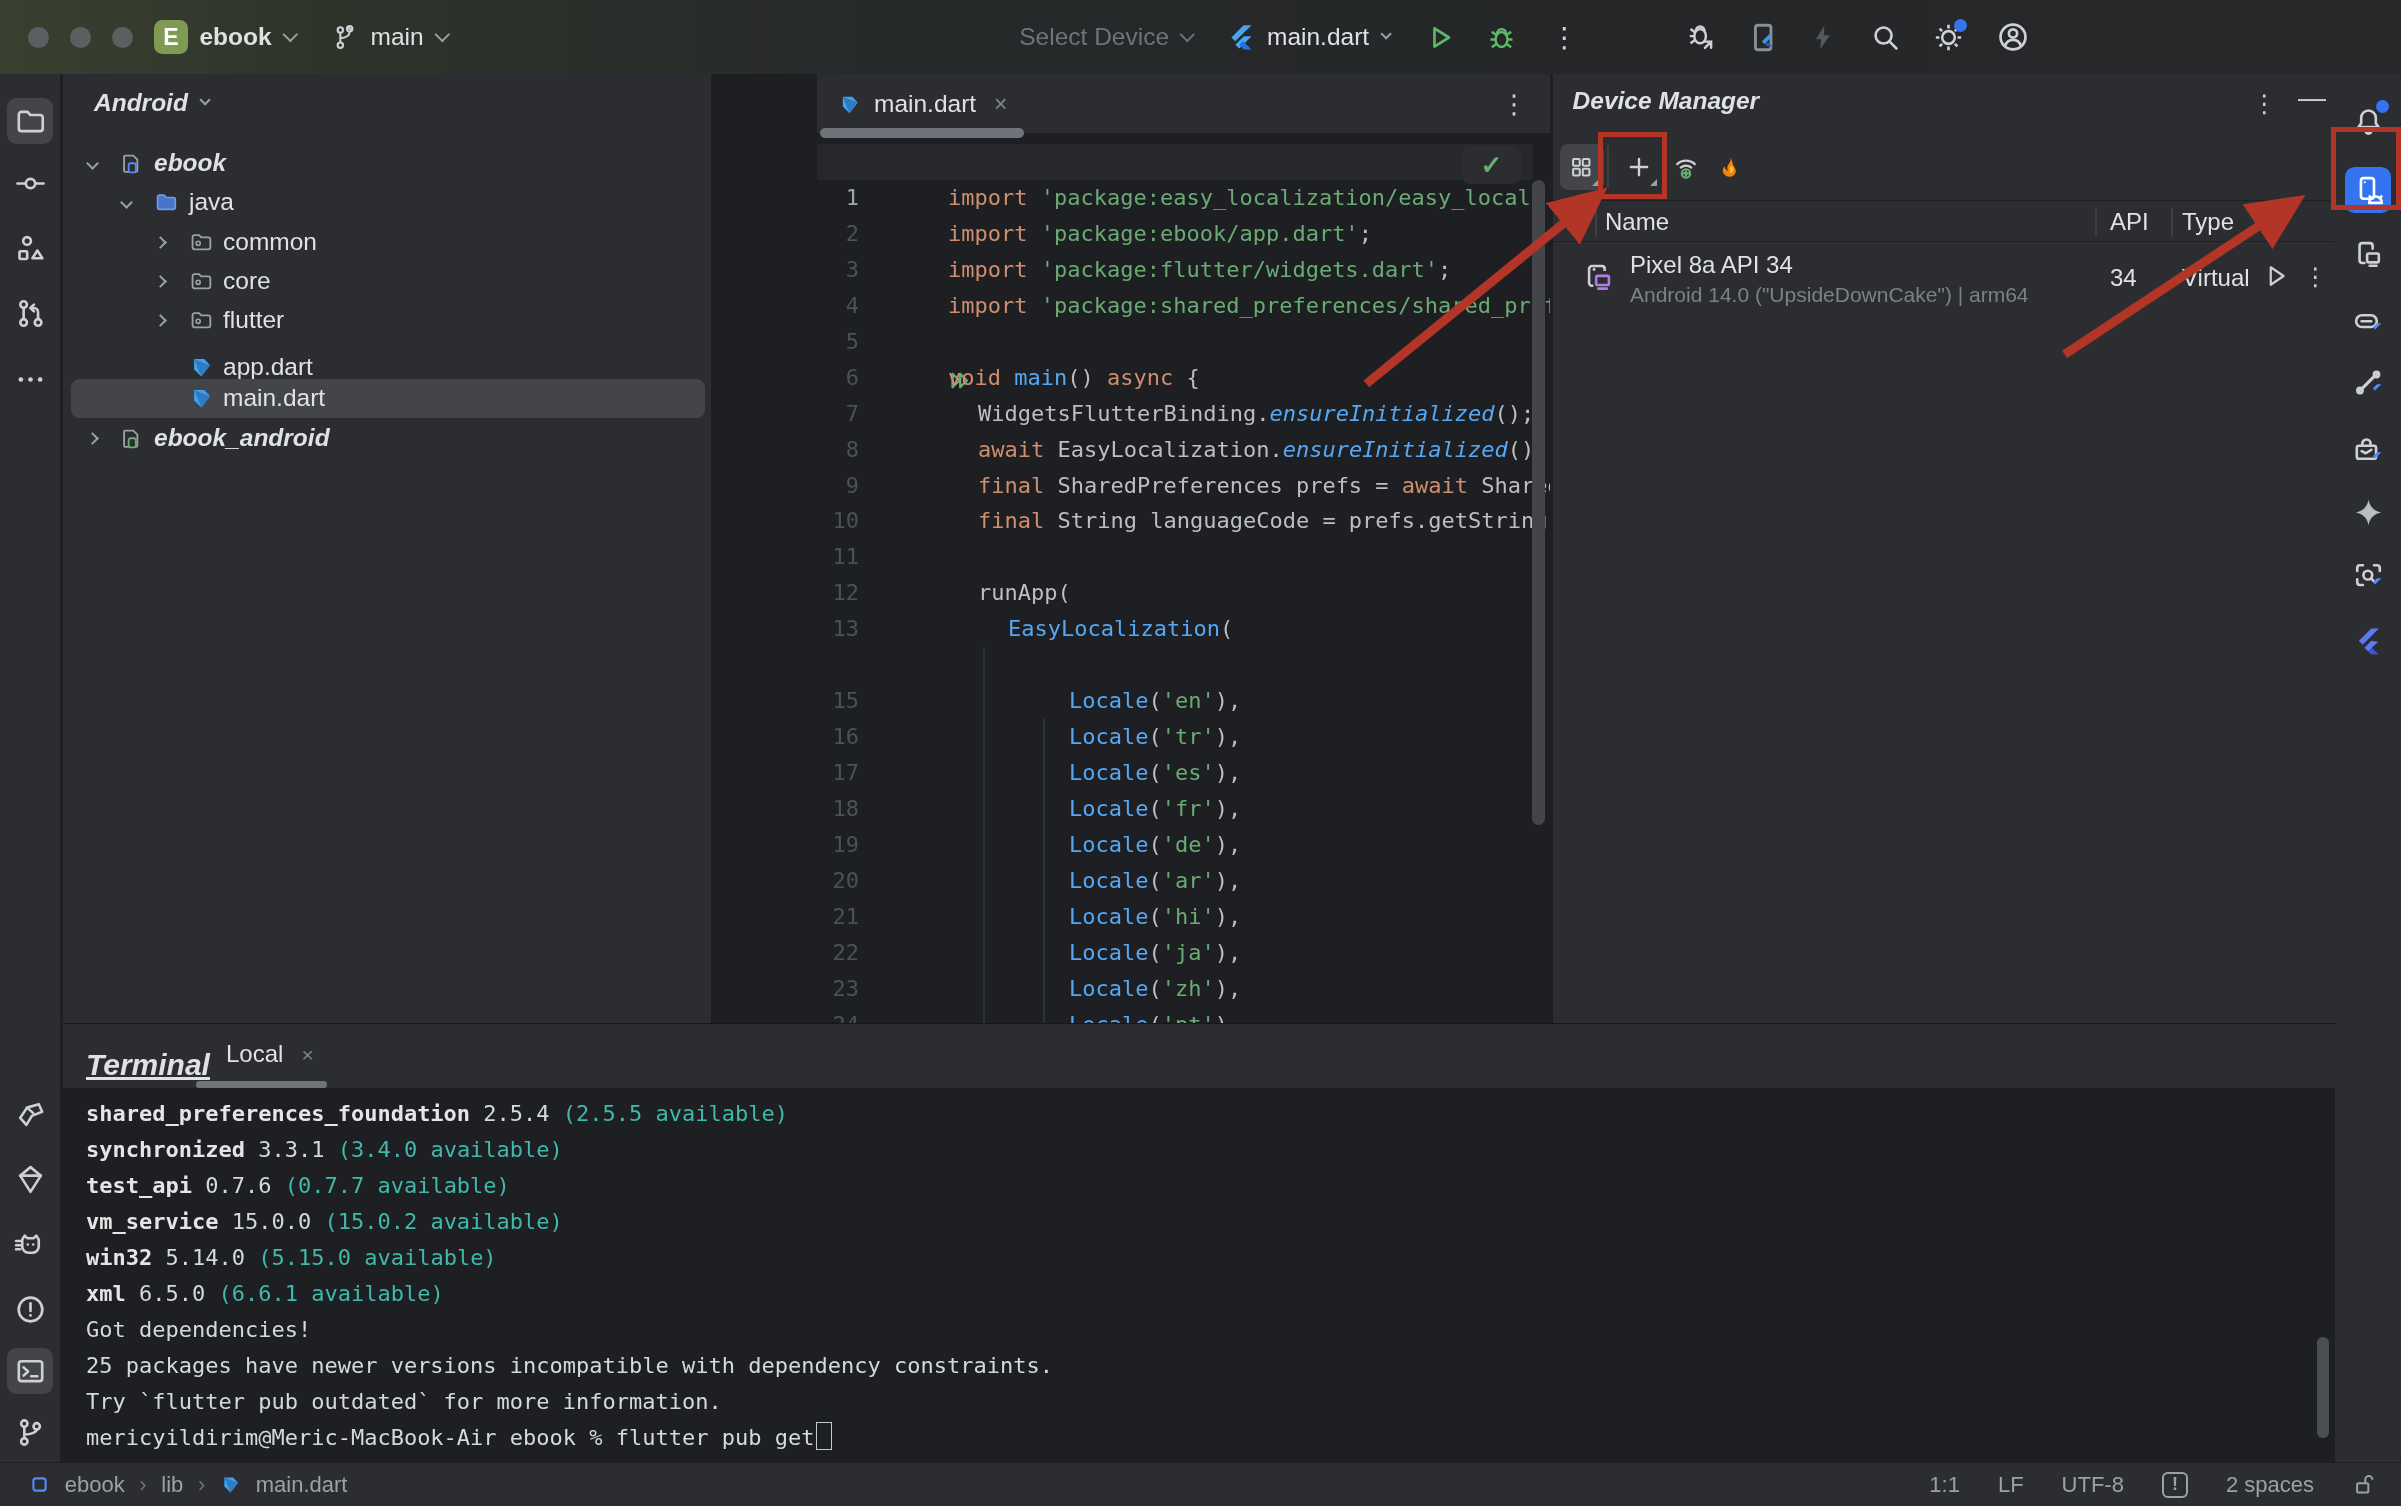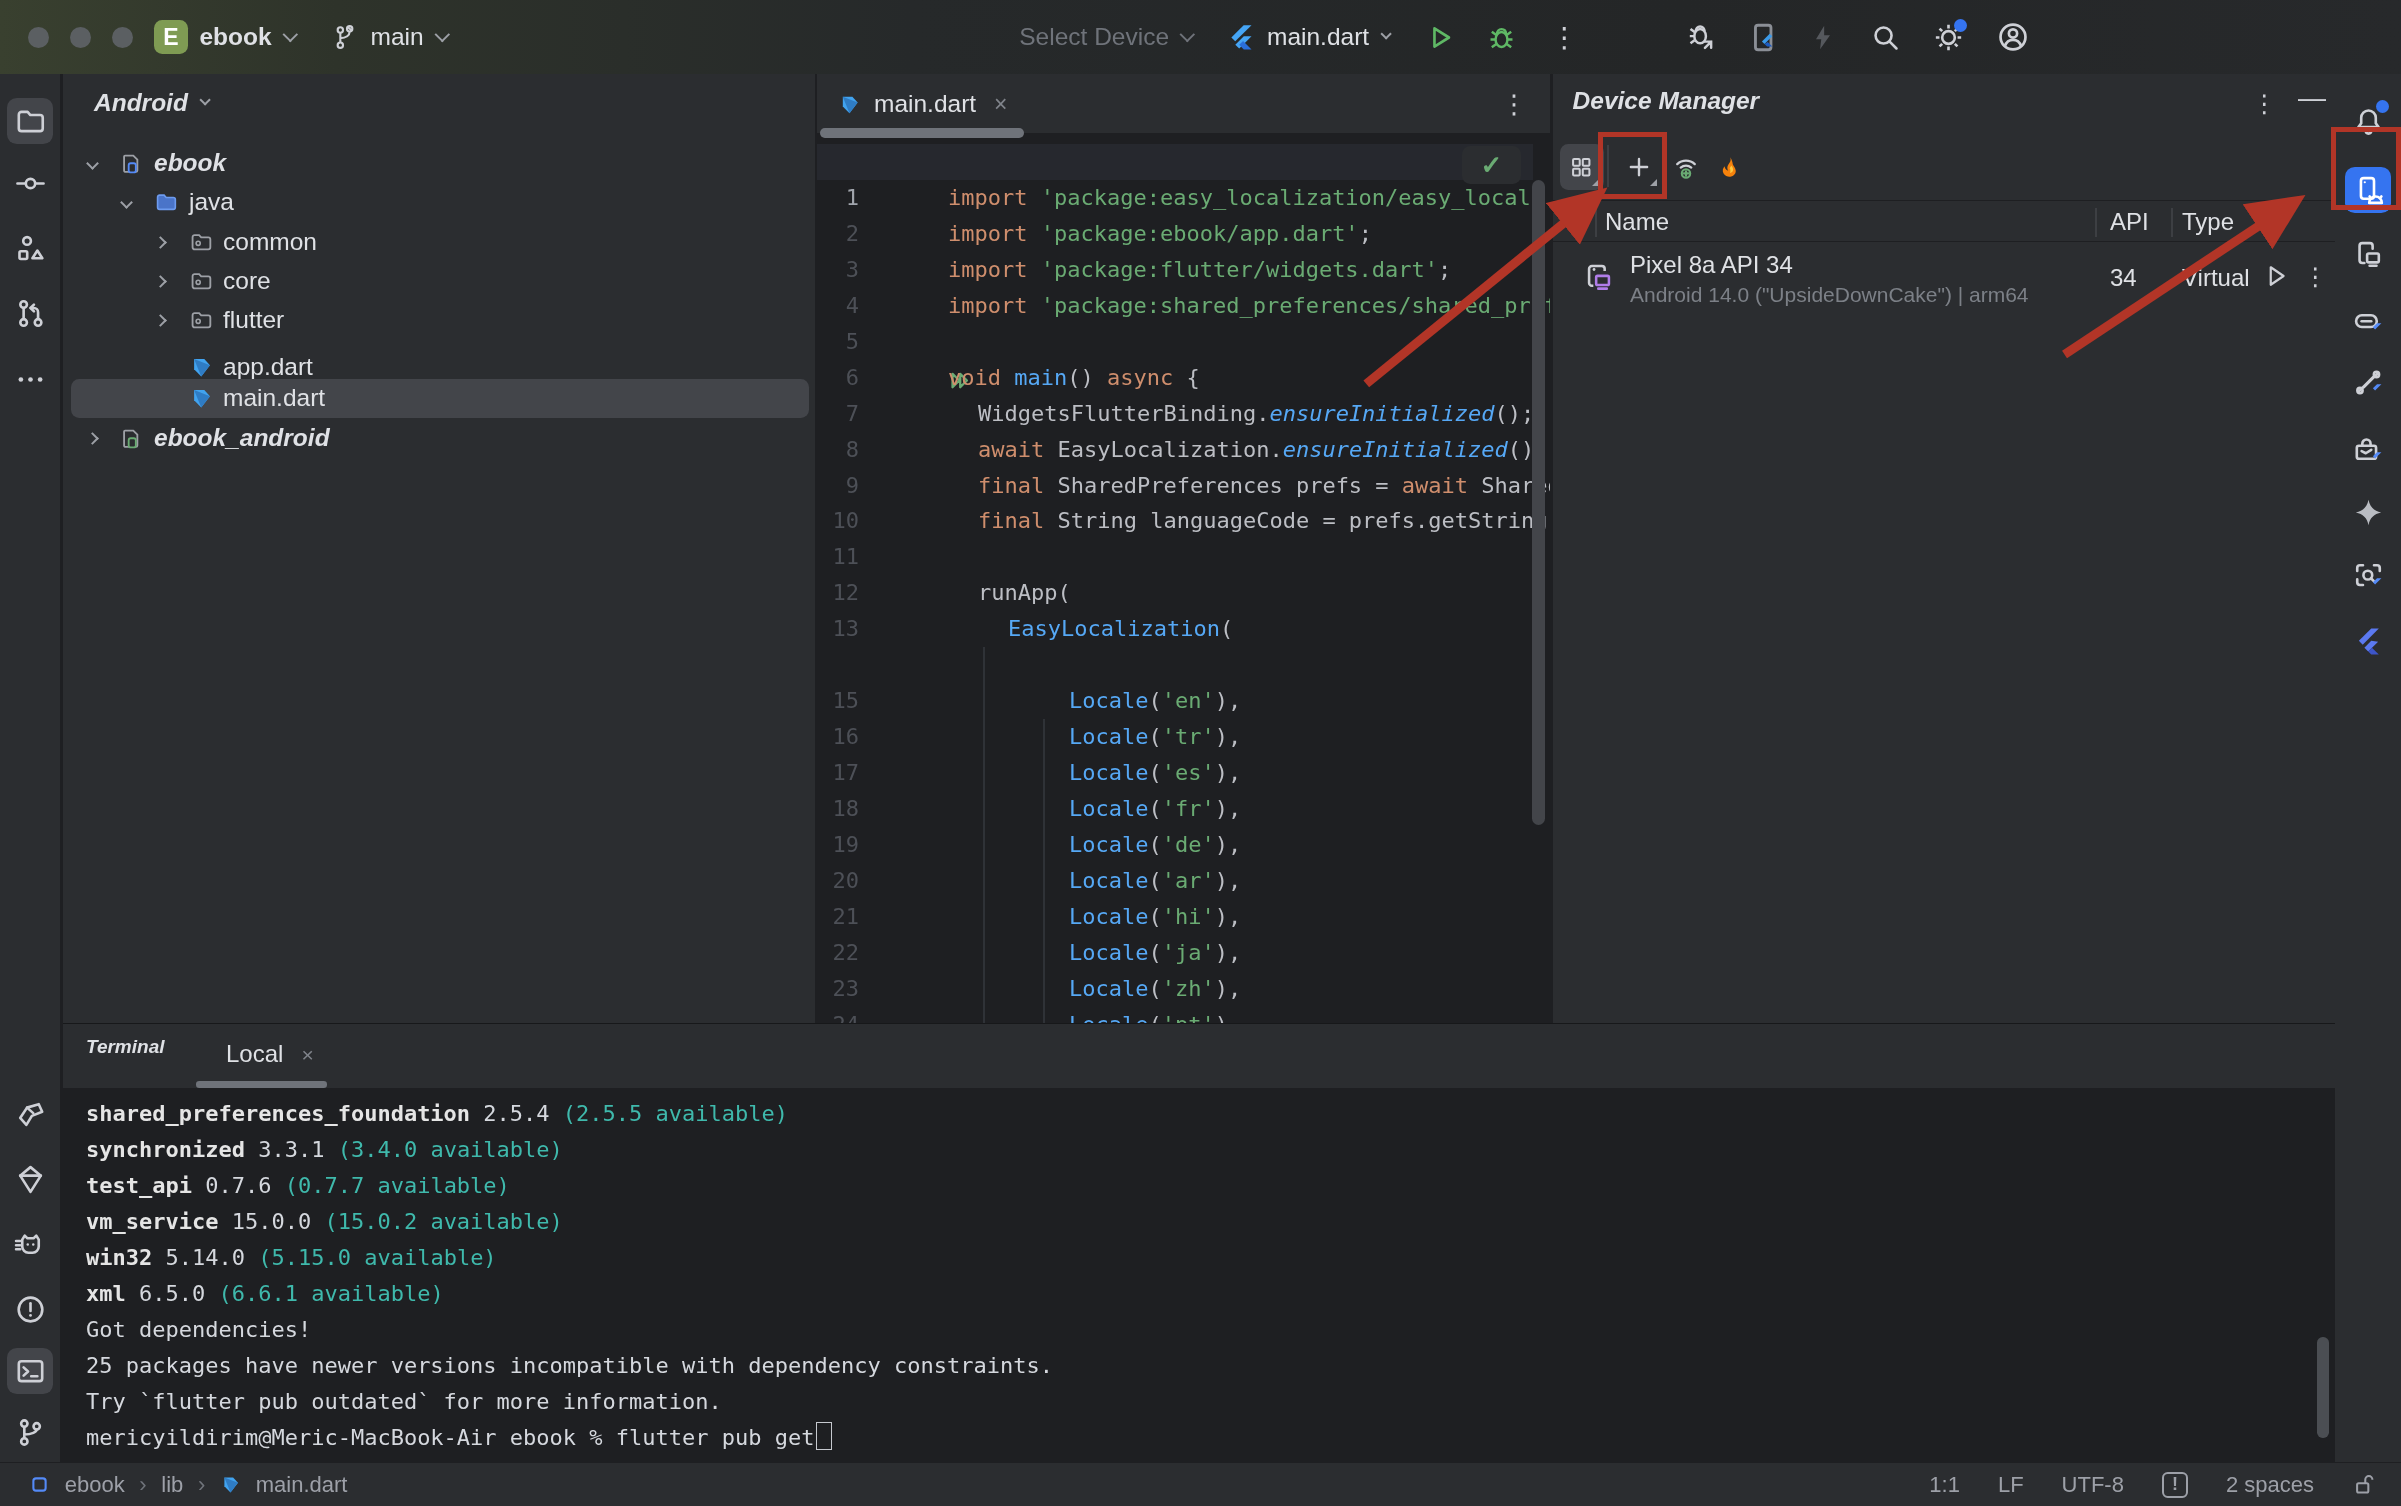--- a/index.html
+++ b/index.html
@@ -31,21 +31,21 @@
 
   
   #left-stripe { left:0; top:74px; width:61px; height:1389px; background:#2b2d30; border-right:1.6px solid #1e1f22; }
   #right-stripe { left:2334px; top:74px; width:67px; height:1389px; background:#2b2d30; border-left:1.6px solid #1e1f22; }
   .stripe-btn { position:absolute; left:50%; transform:translate(-50%,-50%); width:46px; height:46px;
     border-radius:9.8px; display:flex; align-items:center; justify-content:center; }
   .stripe-btn.active { background:#43454a; }
   .stripe-btn.accent { background:#3574f0; }
 
   
-  #project { left:63px; top:74px; width:752px; height:949px; background:#2b2d30;padding-left:44px; }
+  #project { left:63px; top:74px; width:648px; height:949px; background:#2b2d30;padding-left:44px; }
   #project-head { position:absolute; left:31px; top:14.7px; display:flex; align-items:center; }
   #project-head .ttl { color:#dfe1e5; font-size:24.5px; font-weight:bold; font-style:italic; }
   .trow { position:absolute; left:0; width:100%; height:39px; display:flex; align-items:center; color:#dfe1e5; font-size:24.5px; }
   .trow .sel { position:absolute; left:8.2px; right:6.5px; top:0; height:39px; background:#43454a; border-radius:8.2px; }
   .trow > * { position:relative; }
   .tchev { width:9px; height:9px; border-right:2.5px solid #9da0a6; border-bottom:2.5px solid #9da0a6; display:inline-block; }
   .tchev.open { transform:rotate(45deg); }
   .tchev.closed { transform:rotate(-45deg); }
   .titalic { font-style:italic; font-weight:bold; }
 
@@ -86,21 +86,21 @@
   .colv { position:absolute; top:4.9px; width:1.6px; height:29px; background:#3d3f43; }
   #dm-row { position:absolute; left:0; top:170px; width:100%; height:78px; color:#dfe1e5; }
   #dm-row .nm { position:absolute; left:77px; top:6.5px; font-size:24px; }
   #dm-row .sub { position:absolute; left:77px; top:39px; font-size:21px; color:#7c8087; }
   #dm-row .api { position:absolute; left:557px; top:19.6px; font-size:24px; }
   #dm-row .typ { position:absolute; left:629px; top:19.6px; font-size:24px; }
 
   
   #terminal { left:63px; top:1023px; width:2272px; height:439px; background:#1e1f22; border-top:1.6px solid #17181a; }
   #term-head { position:absolute; left:0; top:0; width:100%; height:64px; background:#2b2d30; }
-  #term-head .ttl { position:absolute; left:23px; top:12px; color:#dfe1e5; font-size:19px; font-weight:bold; font-style:italic; }
+  #term-head .ttl { position:absolute; left:23px; top:24px; color:#dfe1e5; font-size:30px; font-weight:bold; font-style:italic;text-decoration:underline; }
   #term-tab { position:absolute; left:163px; top:16.3px; color:#dfe1e5; font-size:24px; }
   #term-tab .x { color:#80848b; margin-left:18px; font-size:21px; }
   #term-underline { position:absolute; left:133px; top:57px; width:131px; height:6.5px; border-radius:3.3px; background:#6f737a; }
   #term-body { position:absolute; left:0; top:64px; width:100%; height:376px; font-family:"DejaVu Sans Mono", monospace; font-size:22px; }
   .tline { position:absolute; left:23px; height:36px; line-height:36px; white-space:pre; color:#d5d8de; }
   .tt-b { color:#e5e5e5; font-weight:bold; }
   .tt-a { color:#3fb9ac; }
   .cursor { display:inline-block; width:16.3px; height:28px; border:1.6px solid #c6c9cf; vertical-align:-4.9px; margin-left:1.6px; }
   #term-scroll { position:absolute; right:6.5px; bottom:24.5px; width:11.4px; height:101px; border-radius:5.7px; background:#4b4e53; }
 

